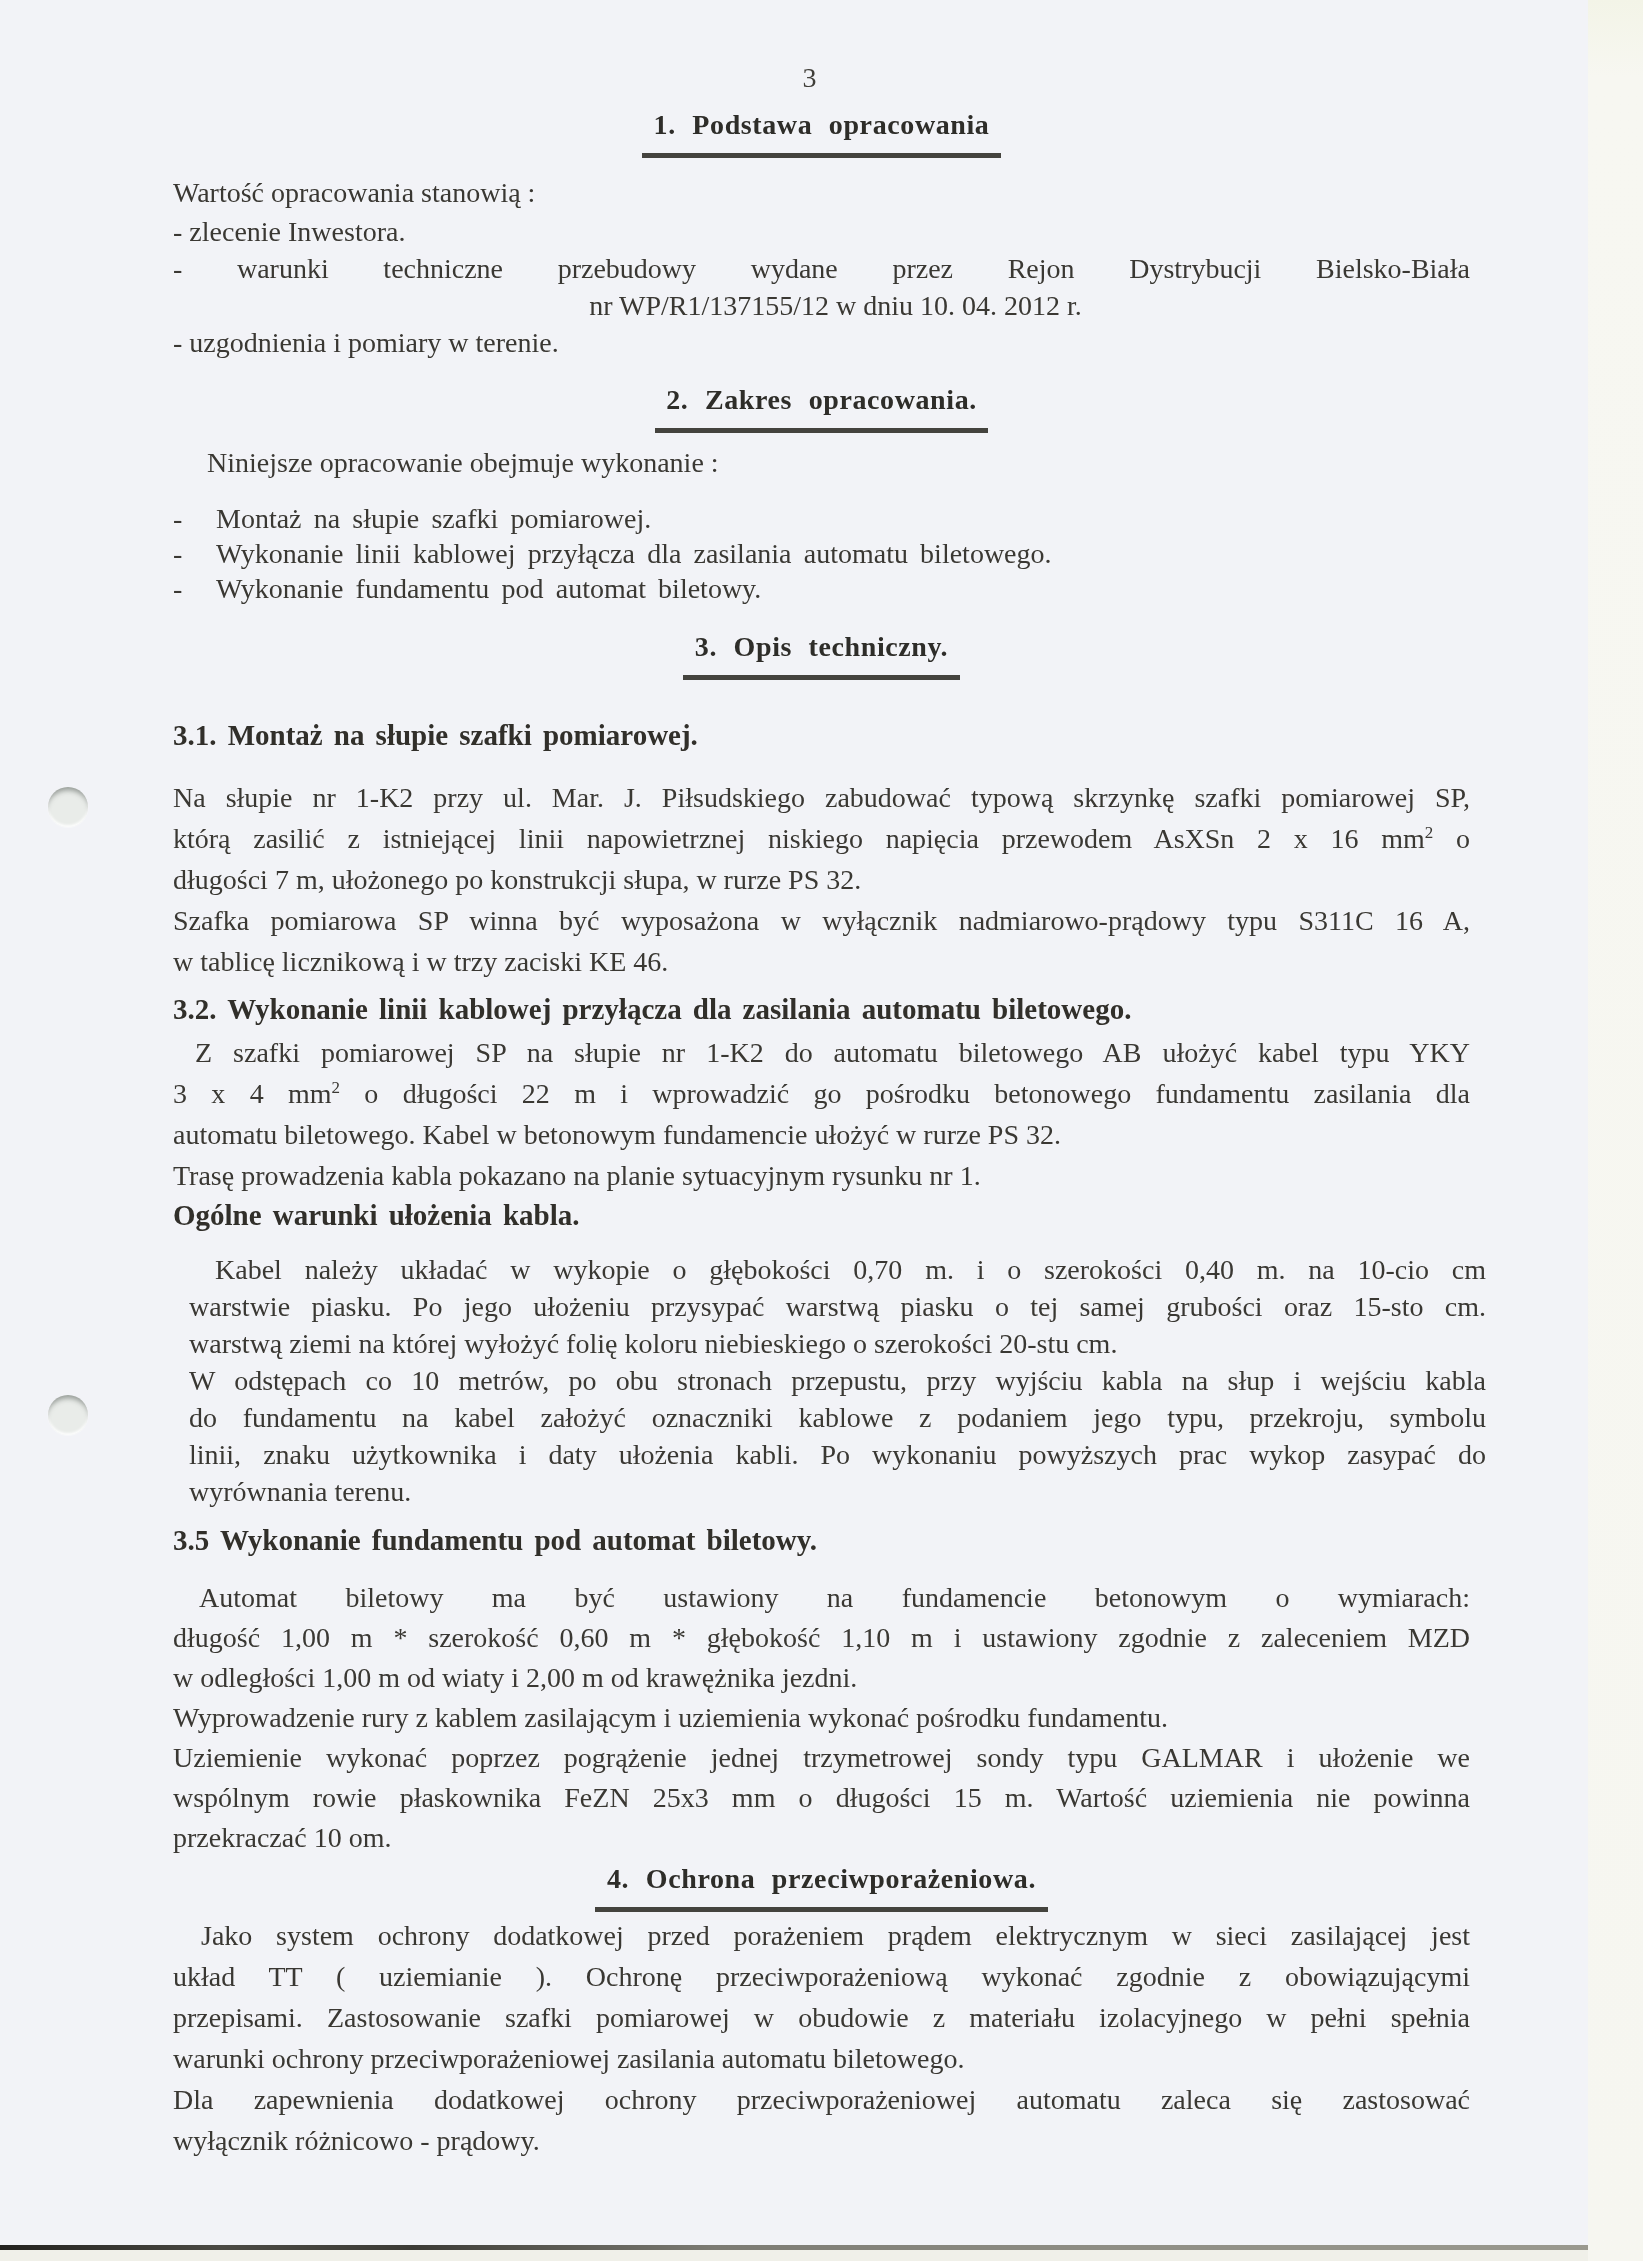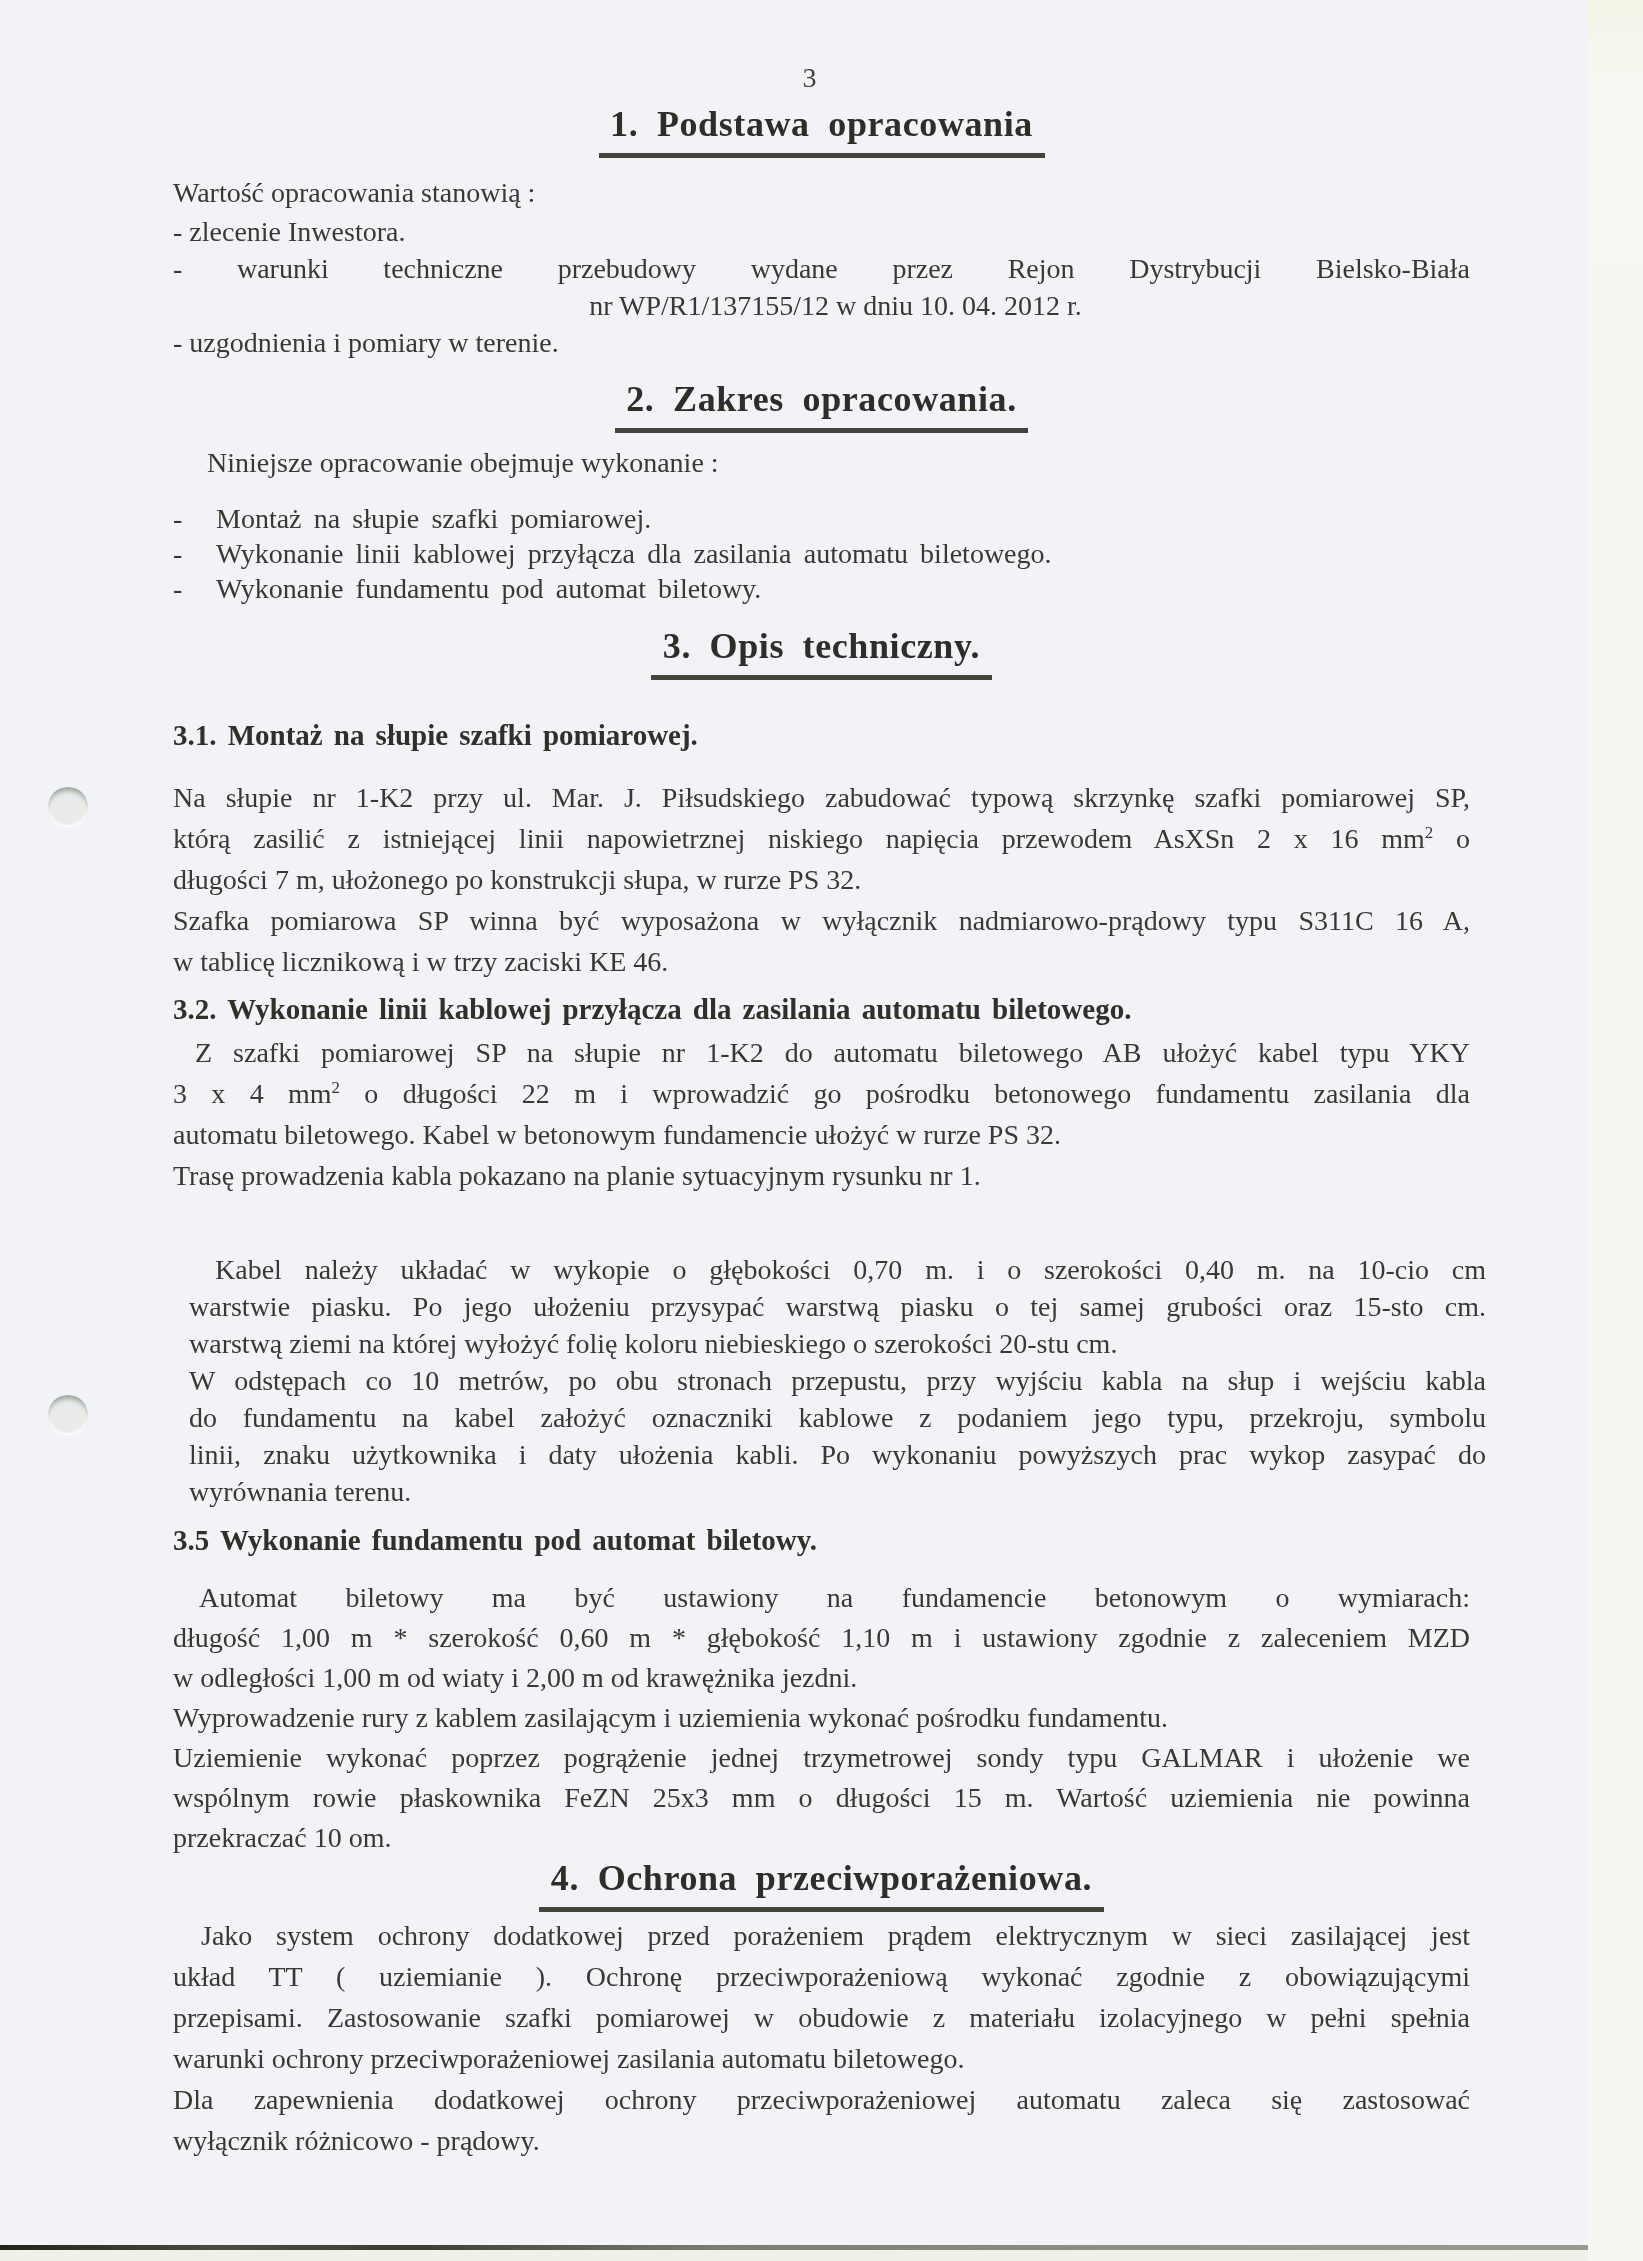--- a/index.html
+++ b/index.html
@@ -41,21 +41,21 @@
   
   .abs { position: absolute; }
   .content-left { left: 173px; width: 1297px; }
   .txt { color: #3a3833; font-size: 28px; line-height: 40px; }
   .line { white-space: nowrap; }
   .just { text-align: justify; text-align-last: justify; }
   .page-number { color: #403e39; font-size: 28px; }
   .heading-row { text-align: center; }
   .doc-heading {
     display: inline-block;
-    font-weight: bold; color: #2e2d29; font-size: 36px; line-height: 41px;
+    font-weight: bold; color: #2e2d29; font-size: 28px; line-height: 41px;
     word-spacing: 9px; letter-spacing: 0.6px;
     border-bottom: 5.2px solid #44433e;
     padding: 0 11.6px 7.7px 11.6px;
   }
   .pr-h12 { padding-right: 287px; }
   .pr-h3  { padding-right: 240px; }
   .pr-h4  { padding-right: 191px; }
   .subhead {
     font-weight: bold; color: #312f2a; font-size: 29px; line-height: 36px;
     word-spacing: 3.9px; white-space: nowrap;
@@ -130,20 +130,21 @@
 
   <div class="abs content-left subhead" style="top:991px;">3.2.  Wykonanie  linii  kablowej  przyłącza  dla  zasilania  automatu  biletowego.</div>
 
   <div class="abs content-left txt lh64" style="top:1032px;">
     <div class="line just indent-34">Z szafki pomiarowej SP na słupie nr 1-K2 do automatu biletowego AB ułożyć kabel typu YKY</div>
     <div class="line just"><span>3 x 4 mm</span><sup class="sq">2</sup><span> o długości 22 m i wprowadzić go pośrodku betonowego fundamentu zasilania dla</span></div>
     <div class="line">automatu biletowego. Kabel w betonowym fundamencie ułożyć w rurze PS 32.</div>
     <div class="line">Trasę prowadzenia kabla pokazano na planie sytuacyjnym rysunku nr 1.</div>
   </div>
 
+  <div class="abs content-left subhead" style="top:1197px;">Ogólne warunki ułożenia kabla.</div>
 
   <div class="abs content-left txt lh58" style="top:1251px;">
     <div class="line just indent-40">Kabel należy układać w wykopie o głębokości 0,70 m. i o szerokości 0,40 m. na 10-cio cm</div>
     <div class="line just">warstwie piasku. Po jego ułożeniu przysypać warstwą piasku o tej samej grubości oraz 15-sto cm.</div>
     <div class="line">warstwą ziemi na której wyłożyć folię koloru niebieskiego o szerokości 20-stu cm.</div>
     <div class="line just">W odstępach co 10 metrów, po obu stronach przepustu, przy wyjściu kabla na słup i wejściu kabla</div>
     <div class="line just">do fundamentu na kabel założyć oznaczniki kablowe z podaniem jego typu, przekroju, symbolu</div>
     <div class="line just">linii, znaku użytkownika i daty ułożenia kabli. Po wykonaniu powyższych prac wykop zasypać do</div>
     <div class="line">wyrównania terenu.</div>
   </div>

